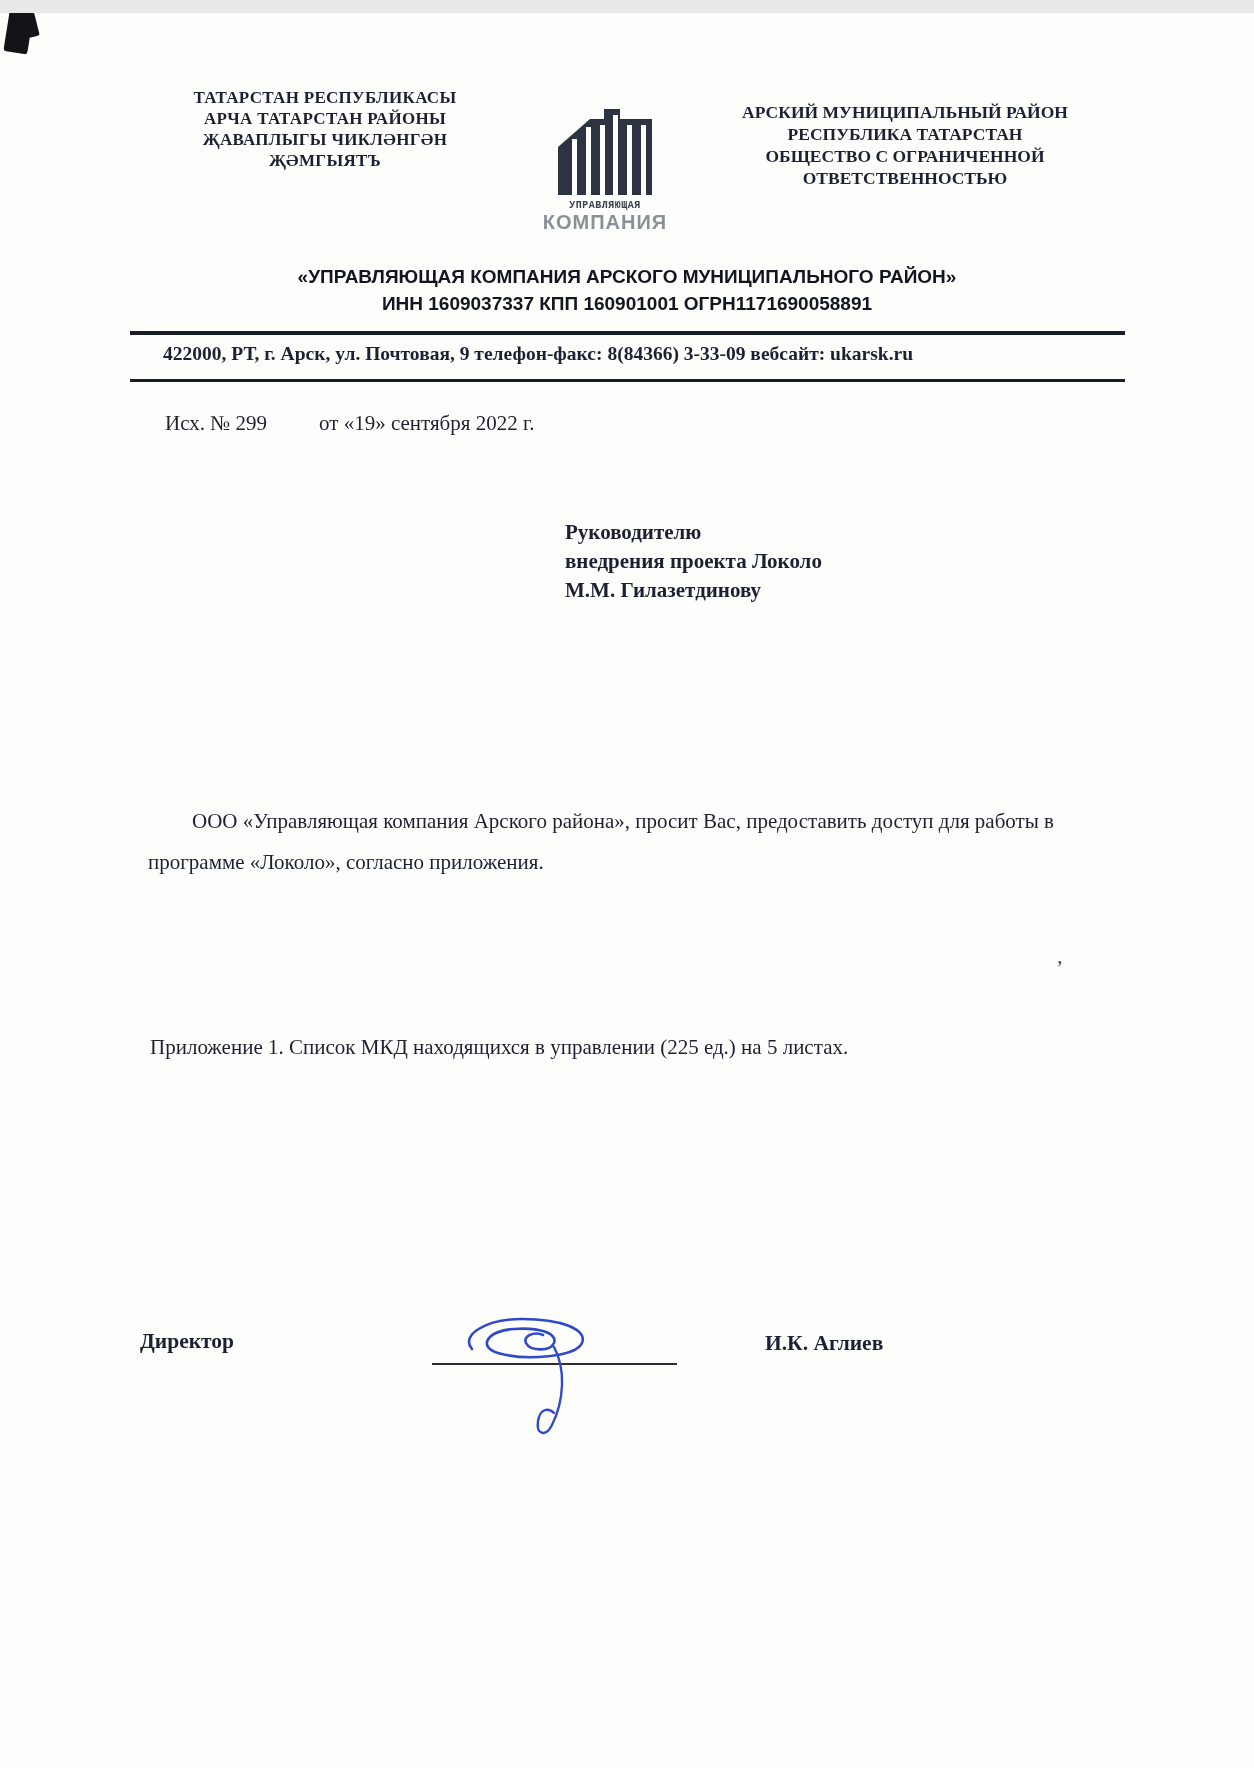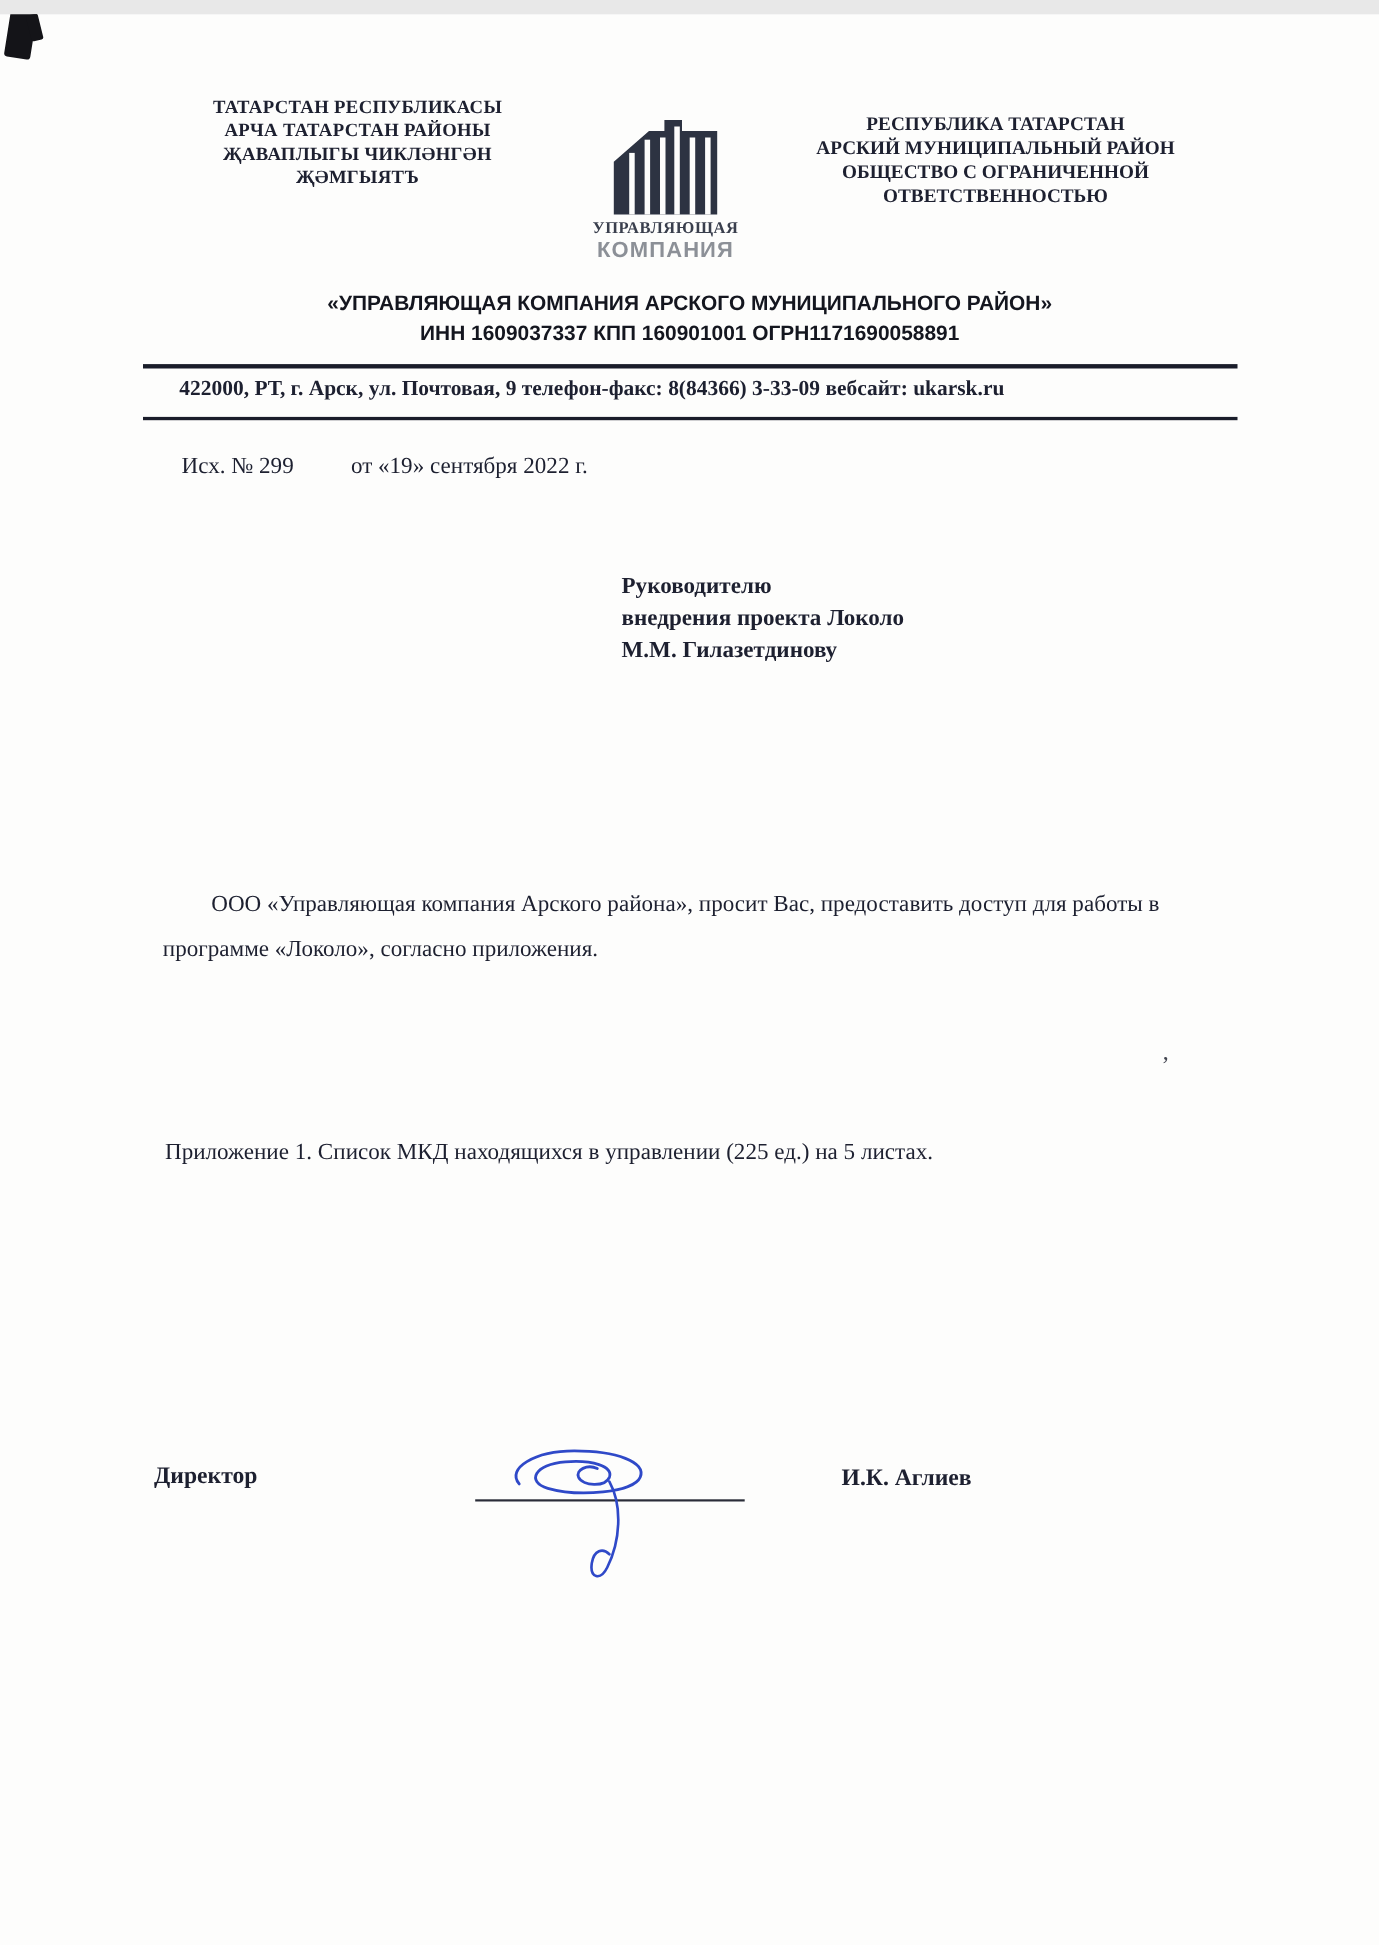--- a/index.html
+++ b/index.html
@@ -14,22 +14,22 @@
     text-align:center; font-weight:bold; font-size:17px; line-height:21px;
     letter-spacing:0.3px;
   }
   .hdr-right {
     position:absolute; left:700px; top:88px; width:410px;
     text-align:center; font-weight:bold; font-size:17.5px; line-height:22px;
   }
   .logo { position:absolute; left:538px; top:86px; width:134px; text-align:center; }
   .logo svg { display:block; margin:0 auto; }
   .logo-top {
-    font-family:Liberation Serif, serif; font-weight:bold;
-    font-size:15px; color:#3a3f4d; letter-spacing:0.5px; margin-top:3px;
+    font-family:Liberation Mono, monospace; font-weight:bold;
+    font-size:10px; color:#3a3f4d; letter-spacing:0.5px; margin-top:3px;
   }
   .logo-bottom {
     font-family:"Liberation Sans","DejaVu Sans",sans-serif; font-weight:bold;
     font-size:20px; color:#8c9097; letter-spacing:1px; line-height:22px;
   }
   .company-name {
     position:absolute; left:0; top:253px; width:1254px; text-align:center;
     font-family:"Liberation Sans","DejaVu Sans",sans-serif; font-weight:bold;
     font-size:19px; color:#14161f;
   }
@@ -87,22 +87,22 @@
       <rect x="54" y="26" width="5" height="70" fill="#fdfdfc"></rect>
       <rect x="67" y="16" width="5" height="80" fill="#fdfdfc"></rect>
       <rect x="81" y="26" width="5" height="70" fill="#fdfdfc"></rect>
       <rect x="95" y="26" width="5" height="70" fill="#fdfdfc"></rect>
     </svg>
     <div class="logo-top">УПРАВЛЯЮЩАЯ</div>
     <div class="logo-bottom">КОМПАНИЯ</div>
   </div>
 
   <div class="hdr-right">
+    <div>АРСКИЙ МУНИЦИПАЛЬНЫЙ РАЙОН</div>
     <div>РЕСПУБЛИКА ТАТАРСТАН</div>
-    <div>АРСКИЙ МУНИЦИПАЛЬНЫЙ РАЙОН</div>
     <div>ОБЩЕСТВО С ОГРАНИЧЕННОЙ</div>
     <div>ОТВЕТСТВЕННОСТЬЮ</div>
   </div>
 
   <div class="company-name">«УПРАВЛЯЮЩАЯ КОМПАНИЯ АРСКОГО МУНИЦИПАЛЬНОГО РАЙОН»</div>
   <div class="company-reg">ИНН 1609037337 КПП 160901001 ОГРН1171690058891</div>
 
   <div class="rule-top"></div>
   <div class="address-line">422000, РТ, г. Арск, ул. Почтовая, 9 телефон-факс: 8(84366) 3-33-09 вебсайт: ukarsk.ru</div>
   <div class="rule-bottom"></div>

